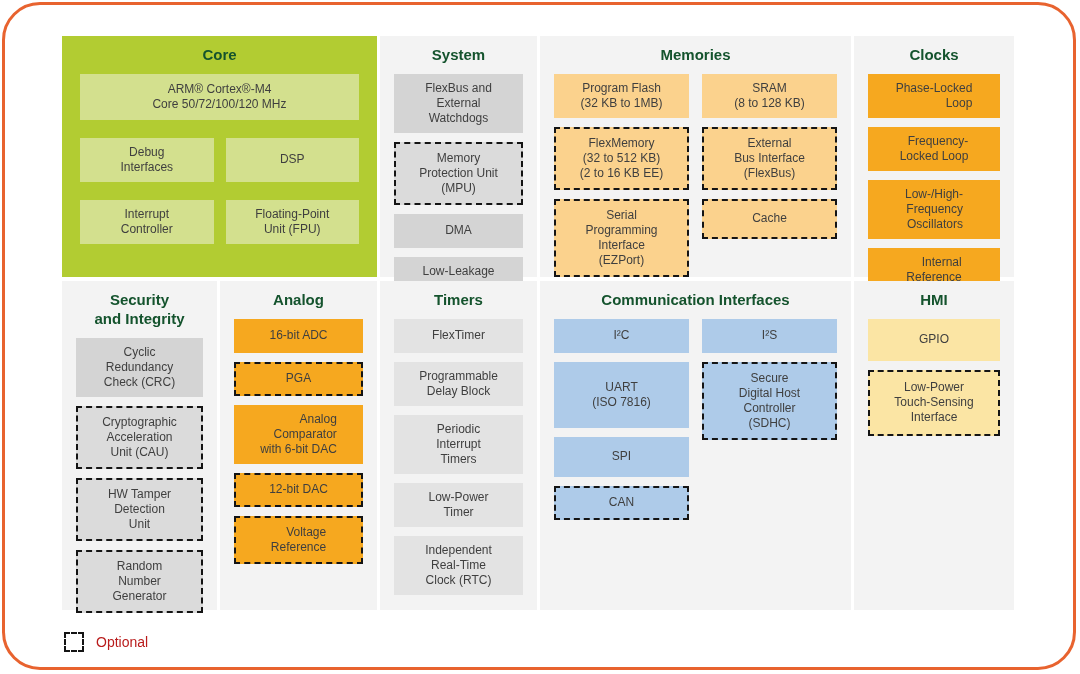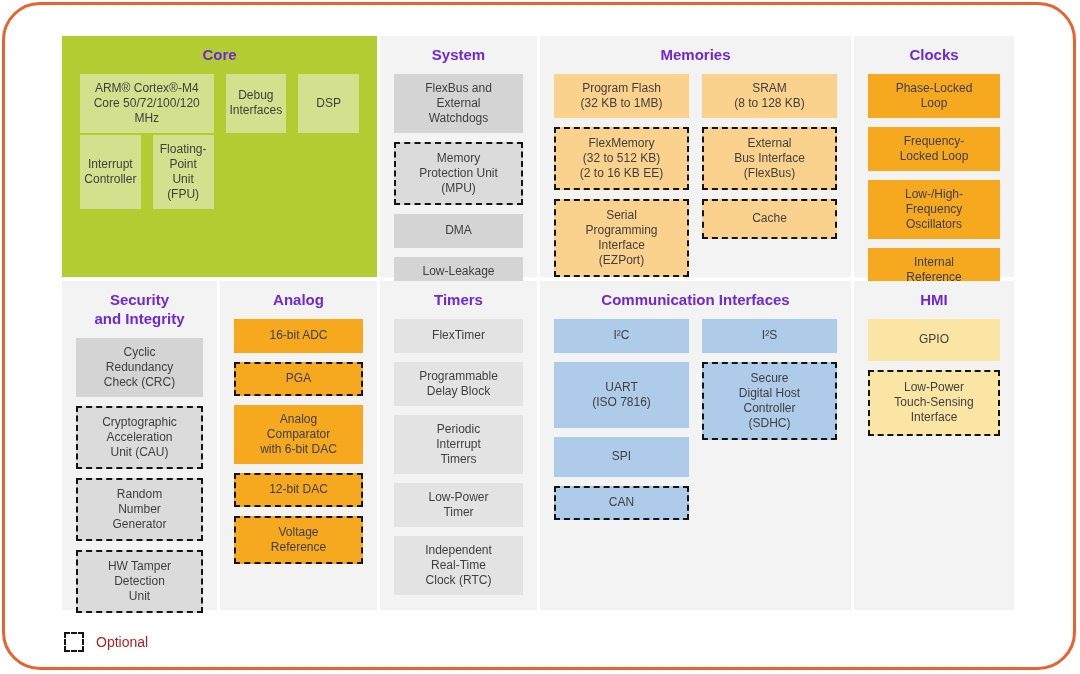--- a/index.html
+++ b/index.html
@@ -17,43 +17,43 @@
   .panel-core { grid-column:1 / span 2; grid-row:1; }
   .panel-system { grid-column:3; grid-row:1; }
   .panel-memories { grid-column:4; grid-row:1; }
   .panel-clocks { grid-column:5; grid-row:1; }
   .panel-security { grid-column:1; grid-row:2; }
   .panel-analog { grid-column:2; grid-row:2; }
   .panel-timers { grid-column:3; grid-row:2; }
   .panel-comm { grid-column:4; grid-row:2; }
   .panel-hmi { grid-column:5; grid-row:2; }
 
-  .hdr { text-align:center; font-size:15px; font-weight:bold; color:#6d28d9;
+  .hdr { text-align:center; font-size:15px; font-weight:bold; color:#14532d;
          margin:4px 0 9px 0; white-space:pre-line; line-height:1.25; }
 
   .stack { display:flex; flex-direction:column; gap:9px; padding:0 14px; }
   .twocol { display:grid; grid-template-columns:1fr 1fr; column-gap:13px; padding:0 14px;
             align-items:start; }
   .twocol .stack { padding:0; }
 
   .block { text-align:center; font-size:12px; line-height:1.25; color:#3f3f3f;
            padding:7px 3px; display:flex; align-items:center; justify-content:center;
            white-space:pre-line; min-height:34px; }
   .block.opt { border:2px dashed #141414; }
 
   .lgreen { background:#d3e08e; }
   .gray   { background:#d4d4d4; }
   .gray.opt { background:#dbdbdb; }
   .lgray  { background:#e3e3e3; }
-  .orange { background:#f6a81f; }
+  .orange { background:#f6a81f;text-align:right; }
   .lorange{ background:#fbd28d; }
   .blue   { background:#aecbe9; }
   .yellow { background:#fbe5a4; }
 
-  .core-grid { display:grid; grid-template-columns:1fr 1fr 1fr 1fr; gap:2px 12px; padding:0 18px; }
+  .core-grid { display:grid; grid-template-columns:1fr 1fr; gap:18px 12px; padding:0 18px; }
   .core-wide { grid-column:1 / span 2; min-height:46px; }
   .core-grid .block { min-height:38px; }
   .core-grid .core-wide { min-height:46px; }
 
   .h-uart { min-height:66px; }
   .h-spi  { min-height:40px; }
   .h-sdhc { min-height:78px; }
   .h-gpio { min-height:42px; }
   .h-touch{ min-height:66px; }
   .h-cache{ min-height:40px; }
@@ -145,26 +145,26 @@
   <div class="panel panel-security">
     <div class="hdr">Security
 and Integrity</div>
     <div class="stack">
       <div class="block gray">Cyclic
 Redundancy
 Check (CRC)</div>
       <div class="block gray opt">Cryptographic
 Acceleration
 Unit (CAU)</div>
+      <div class="block gray opt">HW Tamper
+Detection
+Unit</div>
       <div class="block gray opt">Random
 Number
 Generator</div>
-      <div class="block gray opt">HW Tamper
-Detection
-Unit</div>
     </div>
   </div>
 
   <div class="panel panel-analog">
     <div class="hdr">Analog</div>
     <div class="stack">
       <div class="block orange">16-bit ADC</div>
       <div class="block orange opt">PGA</div>
       <div class="block orange">Analog
 Comparator

